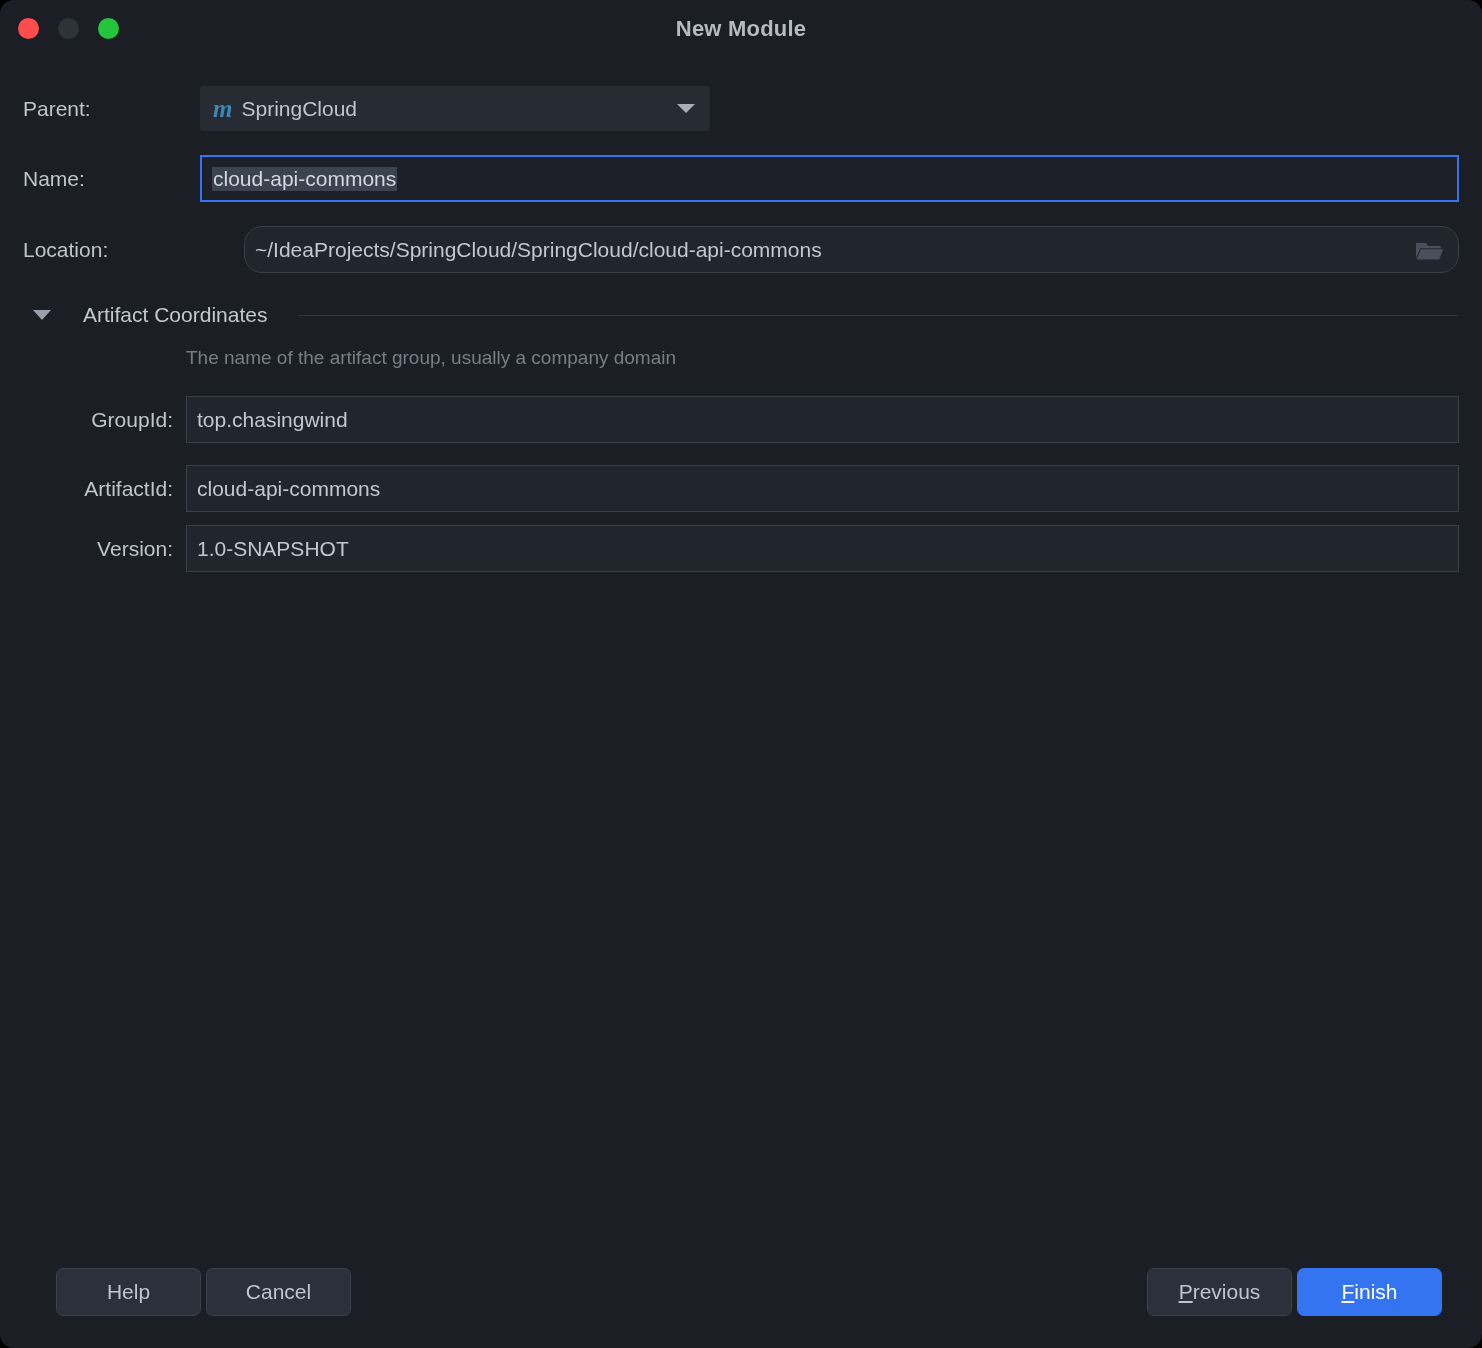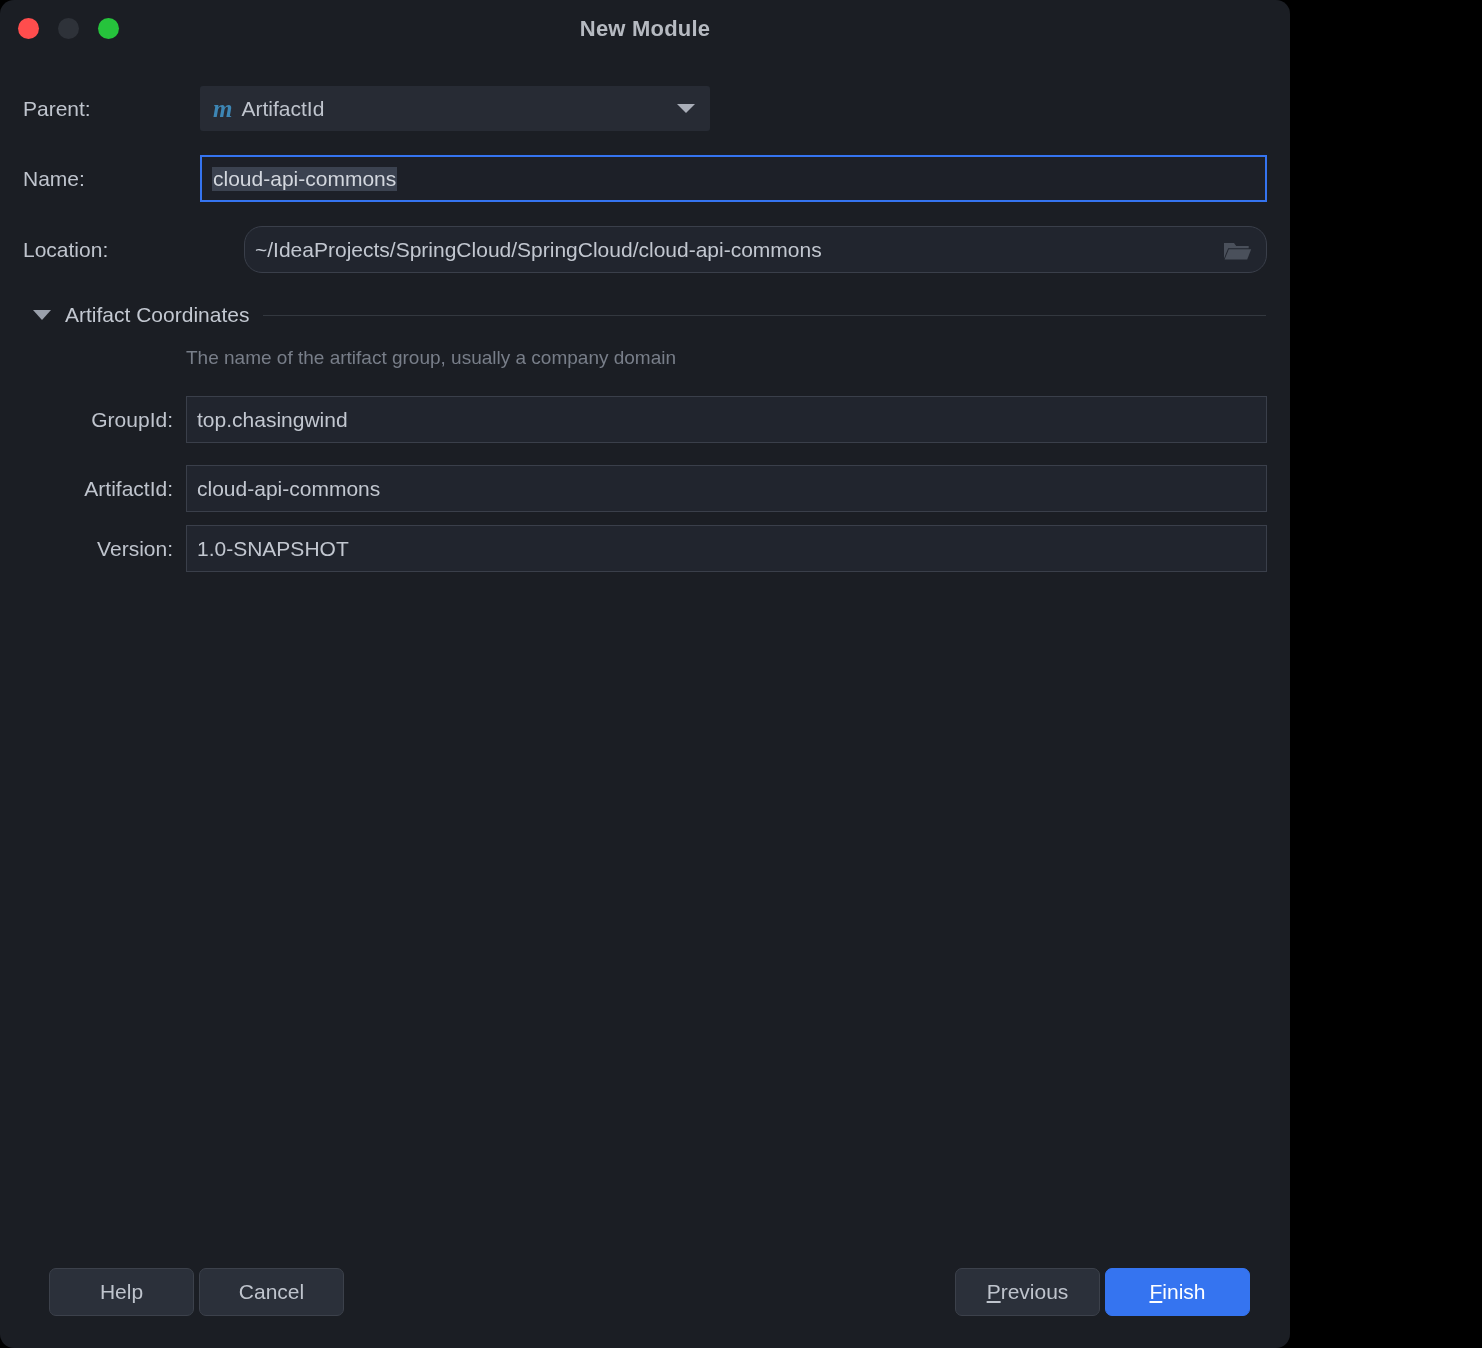--- a/index.html
+++ b/index.html
@@ -7,21 +7,21 @@
   html, body {
     width: 1482px;
     height: 1348px;
     background: #000000;
     font-family: "Liberation Sans", sans-serif;
     overflow: hidden;
   }
 
   .dialog {
     position: relative;
-    width: 1290px;
+    width: 1482px;
     height: 1348px;
     background: #1b1e24;
     border-radius: 14px;
     overflow: hidden;
   }
 
   
   .titlebar {
     position: relative;
     height: 57px;
@@ -154,21 +154,21 @@
     display: flex;
     align-items: center;
     justify-content: center;
     background: transparent;
   }
 
   
   .section {
     display: flex;
     align-items: center;
-    gap: 14px;
+    gap: 32px;
     margin-left: 10px;
   }
   .tri {
     width: 0; height: 0;
     border-left: 9px solid transparent;
     border-right: 9px solid transparent;
     border-top: 10px solid #9aa0ab;
   }
   .section-title {
     font-size: 21px;
@@ -183,21 +183,21 @@
   }
 
   .hint {
     font-size: 19px;
     color: #787e89;
   }
 
   
   .footer {
     position: absolute;
-    left: 9px;
+    left: 16px;
     right: 0;
     bottom: 0;
     height: 112px;
     display: flex;
     align-items: center;
     padding: 0 40px;
   }
   .btn {
     height: 48px;
     min-width: 145px;
@@ -234,21 +234,21 @@
     </div>
     <div class="title-text">New Module</div>
   </div>
 
   <div class="body">
 
     <div class="row" style="margin-top:29px;">
       <div class="label label-left">Parent:</div>
       <div class="combo">
         <span class="maven-icon">m</span>
-        <span class="val">ArtifactId</span>
+        <span class="val">SpringCloud</span>
         <span class="caret"></span>
       </div>
     </div>
 
     <div class="row" style="margin-top:24px;">
       <div class="label label-left">Name:</div>
       <div class="field focused">
         <span class="val"><span class="sel">cloud-api-commons</span></span>
       </div>
     </div>

